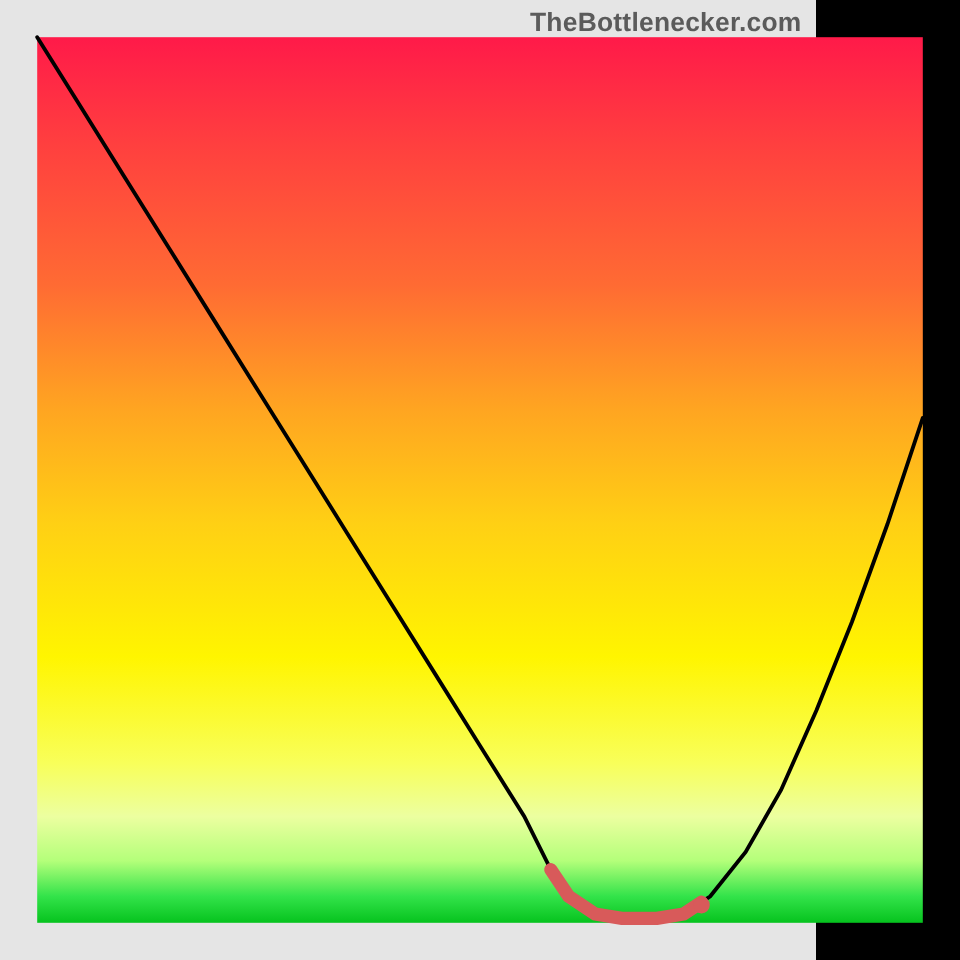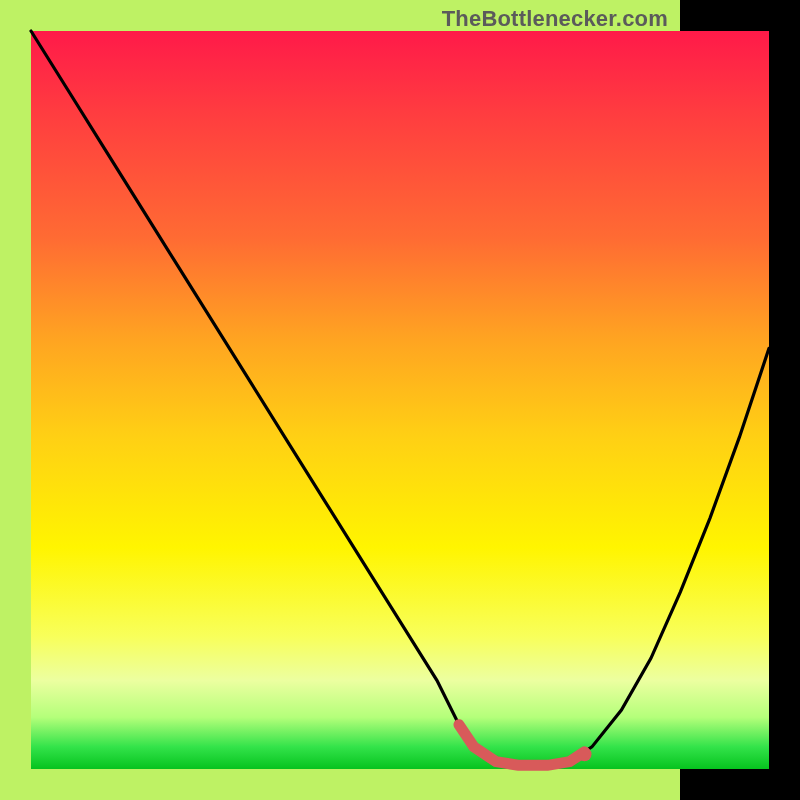--- a/index.html
+++ b/index.html
@@ -10,21 +10,21 @@
     background: #000;
     overflow: hidden;
     font-family: Arial, Helvetica, sans-serif;
   }
   .frame {
     position: absolute;
     left: 0;
     top: 0;
     width: 680px;
     height: 800px;
-    background: #bef264;
+    background: #e5e5e5;
     text-align: right;
   }
   .plot-area {
     position: absolute;
     left: 31px;
     top: 31px;
     width: 738px;
     height: 738px;
     
     background: linear-gradient(

